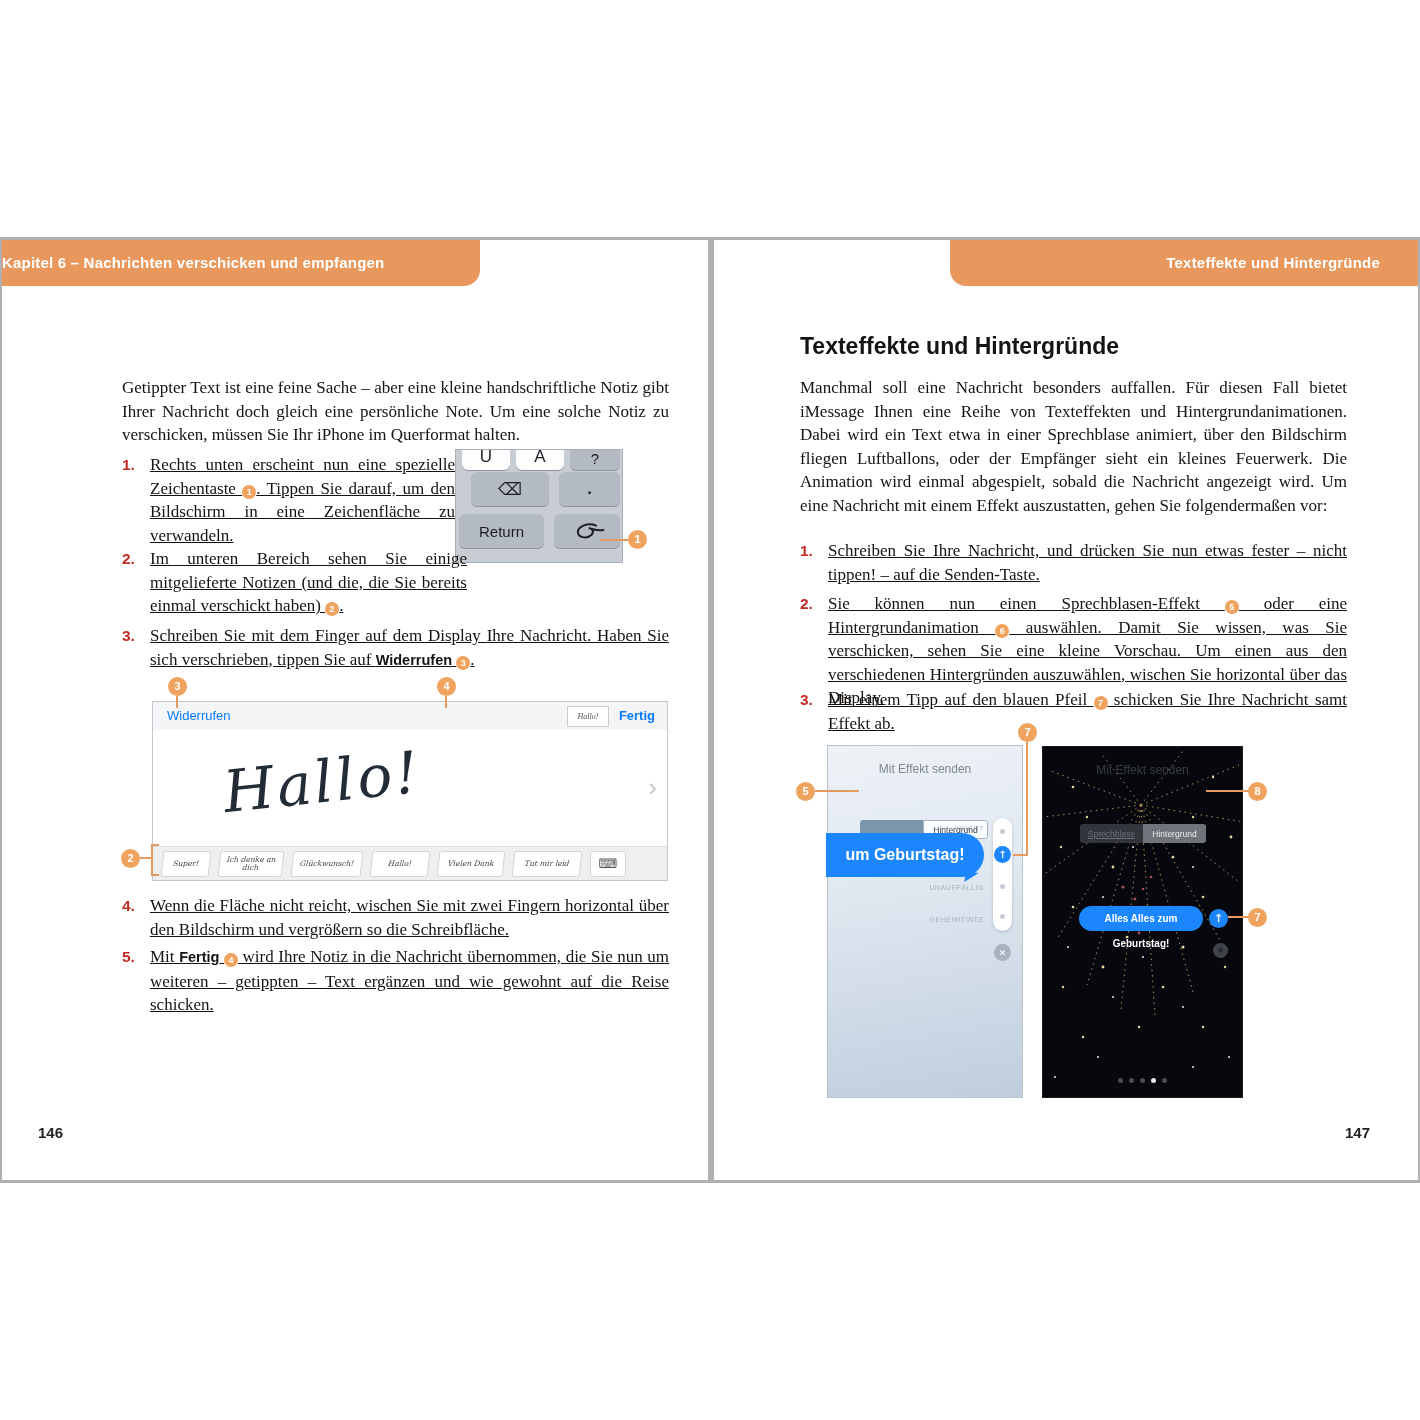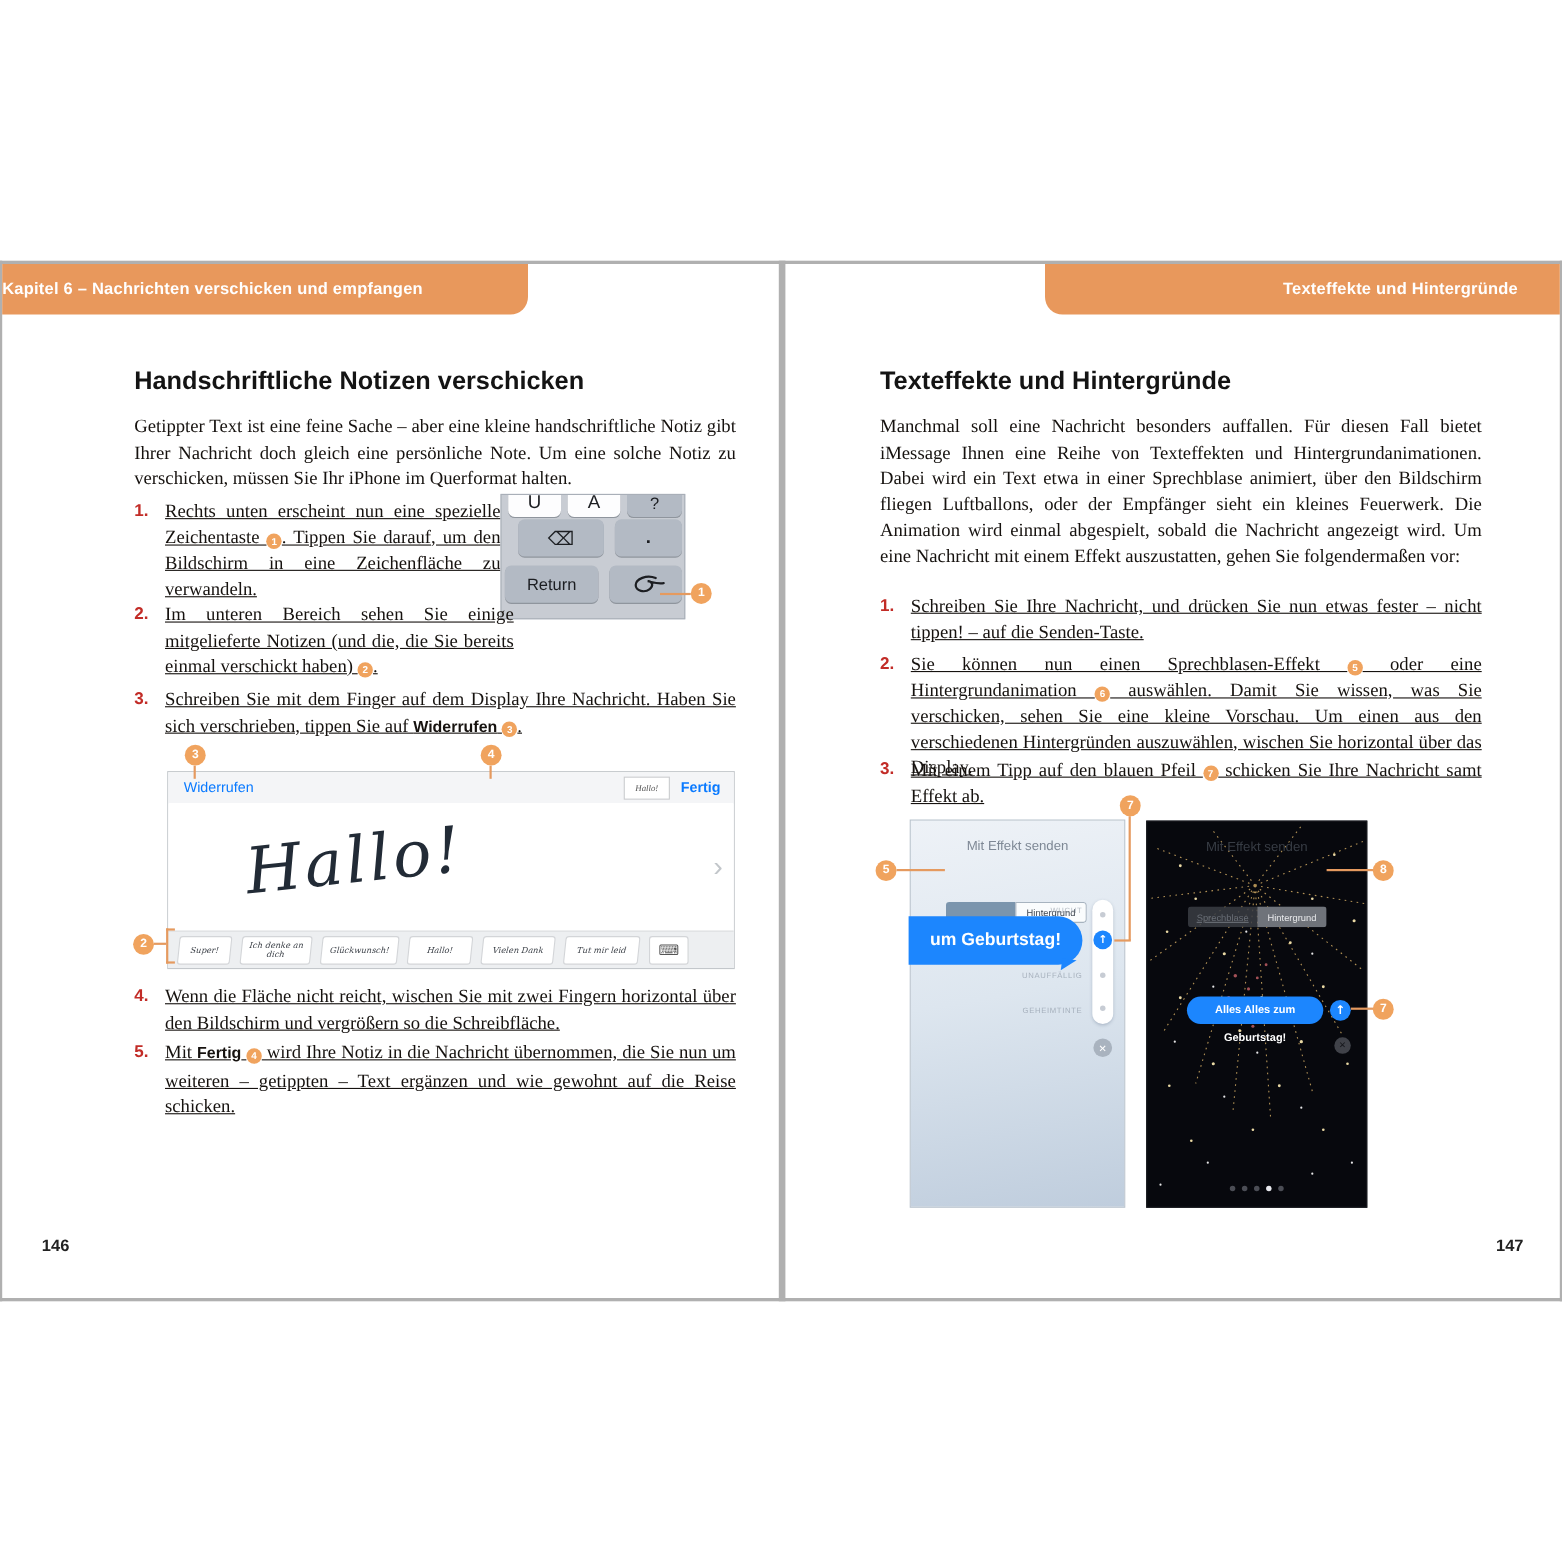--- a/index.html
+++ b/index.html
@@ -122,21 +122,20 @@
 
   <div class="hline" style="left:0;top:237px;width:1420px;height:3px;"></div>
   <div class="hline" style="left:0;top:1180px;width:1420px;height:3px;"></div>
   <div class="vline" style="left:0;top:237px;width:2px;height:946px;"></div>
   <div class="vline" style="left:1418px;top:237px;width:2px;height:946px;"></div>
   <div class="vline" style="left:708px;top:237px;width:6px;height:946px;"></div>
 
   <div id="bar-left" class="chapbar">Kapitel 6 – Nachrichten verschicken und empfangen</div>
   <div id="bar-right" class="chapbar">Texteffekte und Hintergründe</div>
 
-  <div class="h1" style="left:122px;top:333px;">Handschriftliche Notizen verschicken</div>
   <div class="para" style="left:122px;top:376px;width:547px;">Getippter Text ist eine feine Sache – aber eine kleine handschriftliche Notiz gibt Ihrer Nachricht doch gleich eine persönliche Note. Um eine solche Notiz zu verschicken, müssen Sie Ihr iPhone im Querformat halten.</div>
 
   <div class="li" style="left:122px;top:453px;width:333px;">
     <span class="num">1.</span>
     <span class="txt"><span>Rechts unten erscheint nun eine spezielle Zeichentaste </span><span class="mk">1</span><span>. Tippen Sie darauf, um den Bildschirm in eine Zeichenfläche zu verwandeln.</span></span>
   </div>
 
   <div id="kb">
     <div class="key white" style="left:6px;top:-16px;width:48px;height:36px;font-size:17px;align-items:flex-end;padding-bottom:3px;box-sizing:border-box;">U</div>
     <div class="key white" style="left:60px;top:-16px;width:48px;height:36px;font-size:17px;align-items:flex-end;padding-bottom:3px;box-sizing:border-box;">A</div>
@@ -339,15 +338,15 @@
     </div>
   </div>
 
   <div class="co" style="left:796px;top:782px;">5</div>
   <div class="oline" style="left:815px;top:790px;width:44px;height:2px;"></div>
   <div class="co" style="left:1248px;top:782px;">8</div>
   <div class="oline" style="left:1206px;top:790px;width:43px;height:2px;"></div>
   <div class="co" style="left:1248px;top:908px;">7</div>
   <div class="oline" style="left:1228px;top:916px;width:21px;height:2px;"></div>
 
-  <div class="pagenum" style="left:1345px;top:1124px;width:40px;text-align:right;">147</div>
+  <div class="pagenum" style="left:1345px;top:1124px;width:40px;">147</div>
 
 </div>
 
 </body></html>

